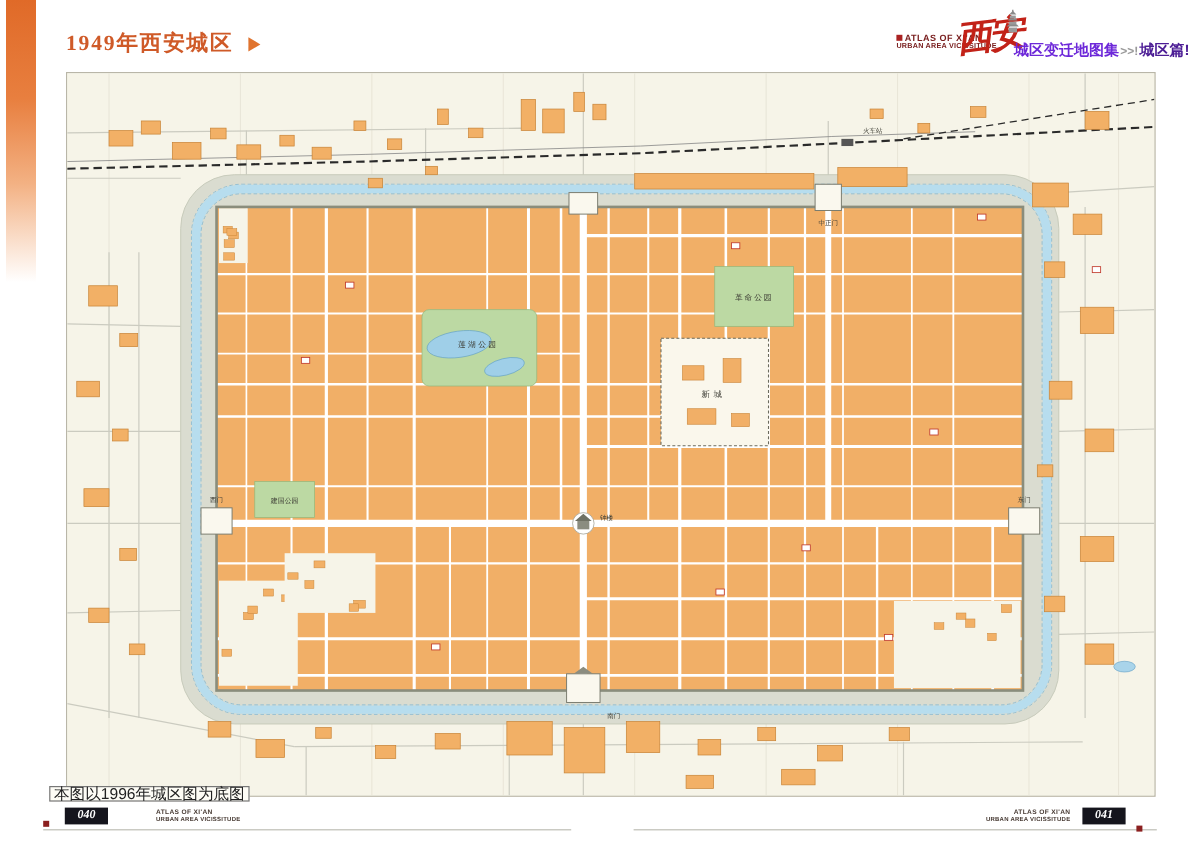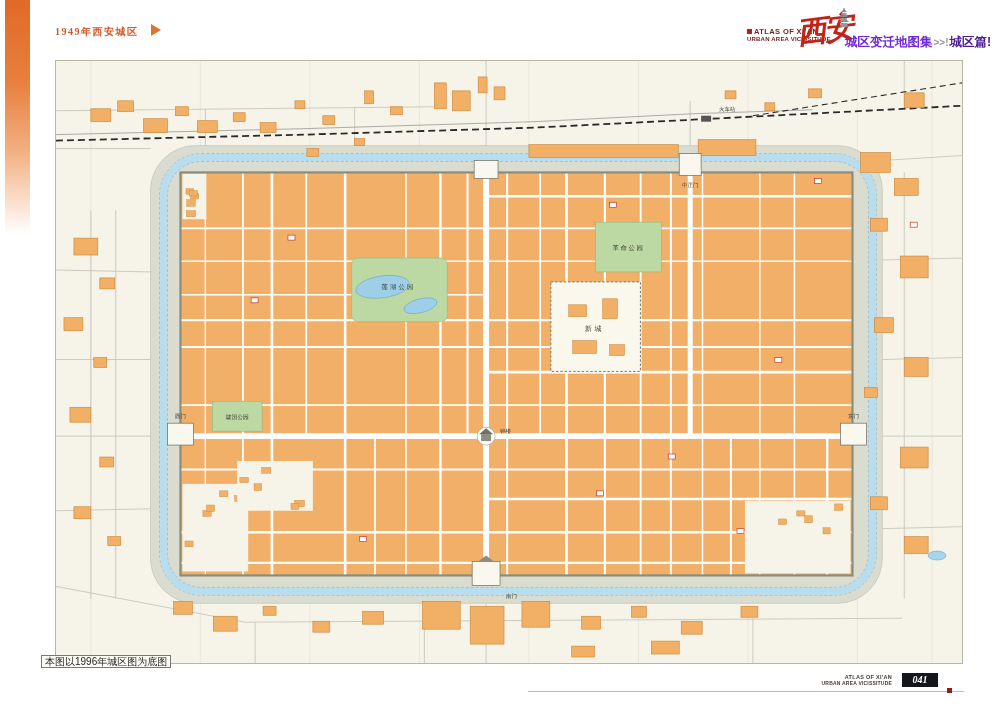--- a/index.html
+++ b/index.html
@@ -3,21 +3,21 @@
 <meta charset="utf-8">
 <style>
   html,body{margin:0;padding:0;background:#e9e9e9;}
   .page{position:relative;width:1000px;height:717px;background:#ffffff;overflow:hidden;
         font-family:"Liberation Sans","DejaVu Sans",sans-serif;}
   
   .accent-bar{position:absolute;left:5px;top:0;width:25px;height:235px;
     background:linear-gradient(to bottom,#e06a28 0%,#e87f3f 35%,#f3b183 65%,rgba(255,255,255,0) 100%);}
   
   .page-title{position:absolute;left:55px;top:24px;color:#cf5a28;font-weight:bold;
-    font-size:10px;letter-spacing:1.5px;font-family:"Liberation Serif","DejaVu Serif",serif;}
+    font-size:18px;letter-spacing:1.5px;font-family:"Liberation Serif","DejaVu Serif",serif;}
   .title-arrow{display:inline-block;width:0;height:0;margin-left:12px;
     border-top:6px solid transparent;border-bottom:6px solid transparent;
     border-left:10px solid #e0742f;vertical-align:-1px;}
   
   .logo{position:absolute;left:745px;top:12px;width:222px;height:44px;}
   .atlas-lines{position:absolute;left:2px;top:15px;color:#7a2020;font-weight:bold;white-space:nowrap;}
   .atlas-l1{font-size:7.5px;letter-spacing:.4px;}
   .atlas-l2{font-size:6px;letter-spacing:.2px;}
   .mark-sq{display:inline-block;width:5px;height:5px;background:#a22;margin-right:2px;}
   .brand{position:absolute;left:52px;top:-2px;color:#c22218;font-size:30px;font-weight:bold;
@@ -28,21 +28,21 @@
   .series .t{color:#6d28d9;}
   .series .sep{color:#999;font-size:10px;margin:0 1px;}
   .series .sec{color:#4c1d95;}
   
   .map-frame{position:absolute;left:55px;top:60px;width:908px;height:604px;
     border:1px solid #b9b6a8;background:#f6f4e8;box-sizing:border-box;}
   .map-frame svg{display:block;width:100%;height:100%;}
   svg text{font-family:"Liberation Sans","DejaVu Sans",sans-serif;fill:#3c3c34;}
   
   .note{position:absolute;left:41px;top:655px;background:#fdfcf5;border:1px solid #777;
-    font-size:10px;line-height:9px;padding:1px 3px;color:#222;z-index:4;white-space:nowrap;}
+    font-size:13px;line-height:9px;padding:1px 3px;color:#222;z-index:4;white-space:nowrap;}
   
   .footer{position:absolute;top:672px;height:26px;}
   .f-left{left:36px;width:440px;}
   .f-right{left:528px;width:436px;}
   .corner-sq{position:absolute;width:5px;height:5px;background:#8b1f1f;}
   .f-left .corner-sq{left:0;top:12px;}
   .f-right .corner-sq{right:12px;top:16px;}
   .page-badge{position:absolute;top:1px;width:36px;height:14px;background:#15151d;color:#fff;
     text-align:center;font-size:10px;line-height:14px;font-style:italic;font-weight:bold;
     font-family:"Liberation Serif","DejaVu Serif",serif;}
@@ -323,20 +323,29 @@
           <rect x="305" y="478" width="7" height="5" fill="#fff" stroke="#c0392b" stroke-width="0.7"></rect>
           <rect x="615" y="395" width="7" height="5" fill="#fff" stroke="#c0392b" stroke-width="0.7"></rect>
           <rect x="684" y="470" width="7" height="5" fill="#fff" stroke="#c0392b" stroke-width="0.7"></rect>
         </g>
       <ellipse cx="885" cy="497" rx="9" ry="4.5" fill="#a9d4ea" stroke="#5e9dc4" stroke-width="0.5"></ellipse>
     </svg>
   </div>
 
   <div class="note">本图以1996年城区图为底图</div>
 
+  <div class="footer f-left">
+    <div class="f-rule"></div>
+    <div class="corner-sq"></div>
+    <div class="page-badge">040</div>
+    <div class="f-text">
+      <div class="l1">ATLAS OF XI'AN</div>
+      <div class="l2">URBAN AREA VICISSITUDE</div>
+    </div>
+  </div>
   <div class="footer f-right">
     <div class="f-rule"></div>
     <div class="corner-sq"></div>
     <div class="page-badge">041</div>
     <div class="f-text">
       <div class="l1">ATLAS OF XI'AN</div>
       <div class="l2">URBAN AREA VICISSITUDE</div>
     </div>
   </div>
 </div>

